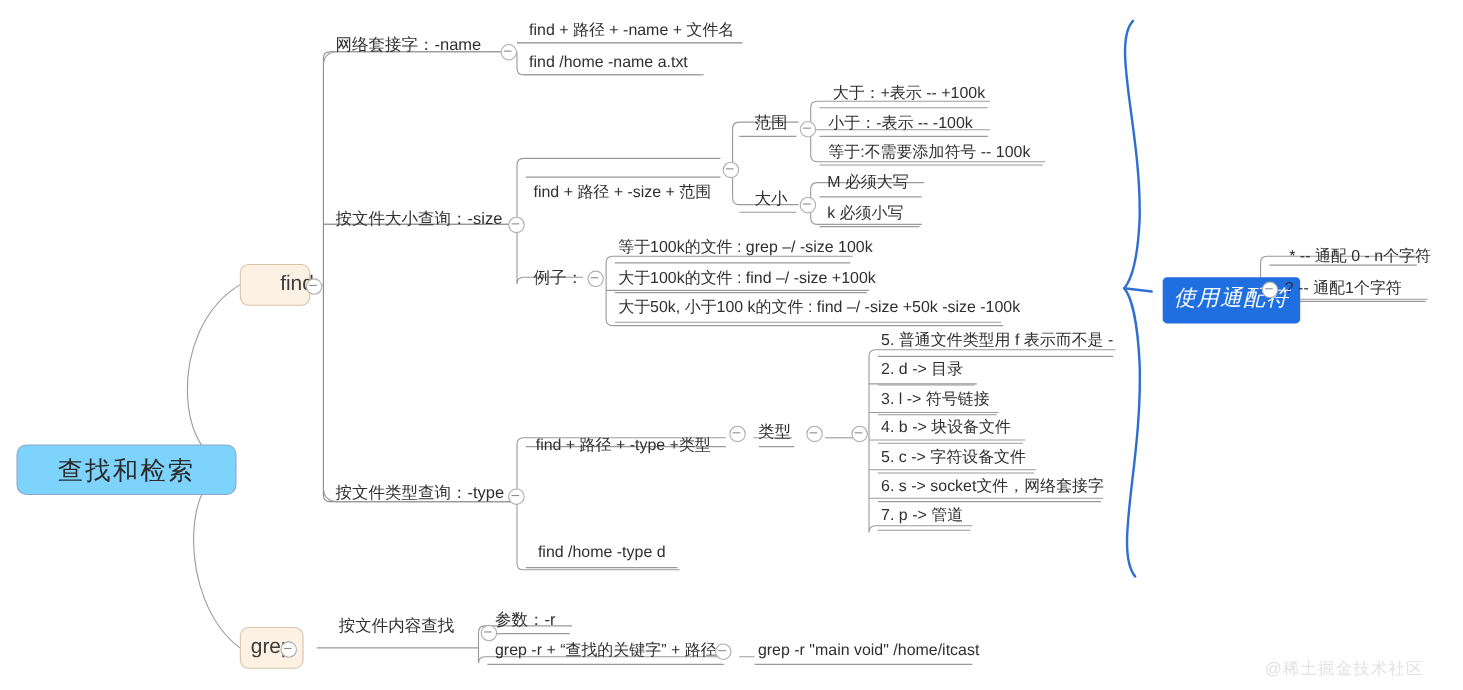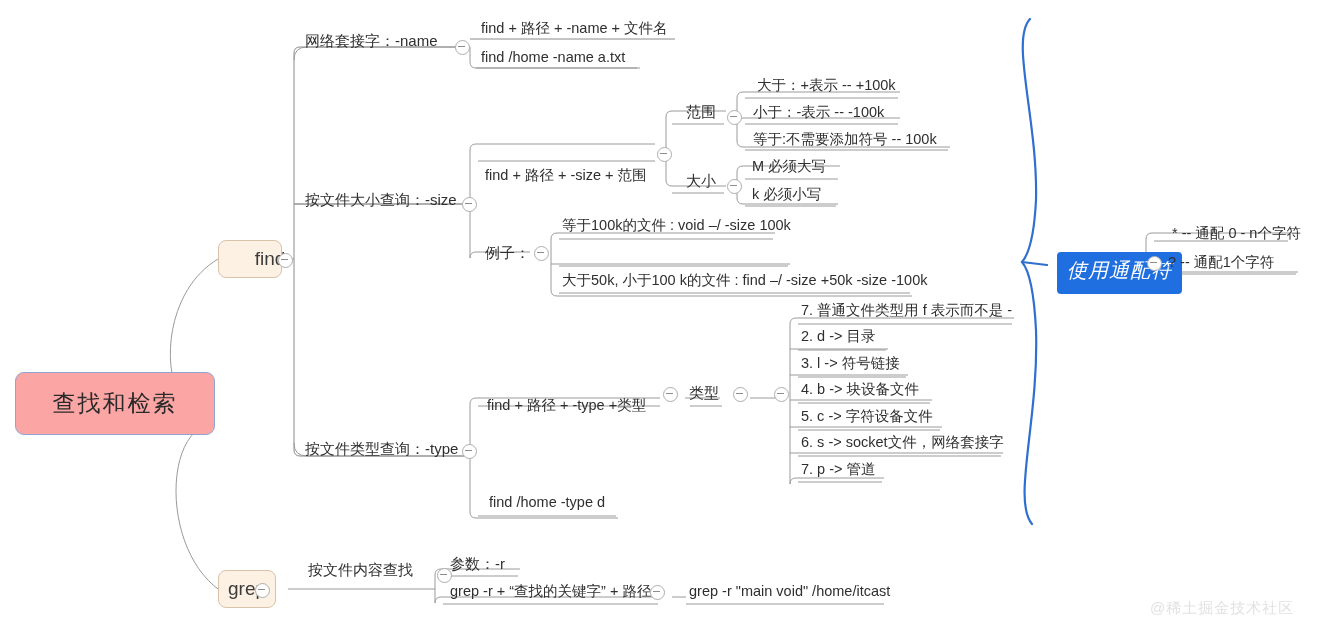--- a/index.html
+++ b/index.html
@@ -10,23 +10,23 @@
     overflow:hidden;
     position:relative;
   }
   #canvas{position:absolute;left:0;top:0;width:1330px;height:627px;}
   svg.lines{position:absolute;left:0;top:0;width:1330px;height:627px;pointer-events:none;}
 
   .node{position:absolute;white-space:nowrap;}
 
   
   .root{
-    left:15px;top:372px;width:200px;height:63px;
+    left:15px;top:404px;width:200px;height:46px;
     box-sizing:border-box;
-    background:#fca5a5;
+    background:#7dd3fc;
     border:1px solid #8ea6cf;
     border-radius:9px;
     color:#2a2a2a;
     font-size:23px;
     display:flex;align-items:center;justify-content:center;
     letter-spacing:2px;
   }
 
   
   .l1{
@@ -216,34 +216,35 @@
 
   <div class="txt cn" style="left:686px;top:173px;">大小</div>
   <div class="tog" style="left:727px;top:179px;"></div>
 
   <div class="txt" style="left:752px;top:159px;">M 必须大写</div>
   <div class="txt" style="left:752px;top:187px;">k 必须小写</div>
 
   <div class="txt cn" style="left:485px;top:245px;">例子：</div>
   <div class="tog" style="left:534px;top:246px;"></div>
 
-  <div class="txt" style="left:562px;top:218px;">等于100k的文件 : void –/ -size 100k</div>
+  <div class="txt" style="left:562px;top:218px;">等于100k的文件 : grep –/ -size 100k</div>
+  <div class="txt" style="left:562px;top:246px;">大于100k的文件 : find –/ -size +100k</div>
   <div class="txt" style="left:562px;top:273px;">大于50k, 小于100 k的文件 : find –/ -size +50k -size -100k</div>
 
   <div class="txt cn" style="left:305px;top:441px;">按文件类型查询：-type</div>
   <div class="tog" style="left:462px;top:444px;"></div>
 
   <div class="txt" style="left:487px;top:385px;margin-top:13px;">find + 路径 + -type +类型</div>
   <div class="tog" style="left:663px;top:387px;"></div>
 
   <div class="txt cn" style="left:689px;top:385px;">类型</div>
   <div class="tog" style="left:733px;top:387px;"></div>
   <div class="tog" style="left:774px;top:387px;"></div>
 
-  <div class="txt" style="left:801px;top:303px;">7. 普通文件类型用 f 表示而不是 -</div>
+  <div class="txt" style="left:801px;top:303px;">5. 普通文件类型用 f 表示而不是 -</div>
   <div class="txt" style="left:801px;top:329px;">2. d -&gt; 目录</div>
   <div class="txt" style="left:801px;top:356px;">3. l -&gt; 符号链接</div>
   <div class="txt" style="left:801px;top:382px;">4. b -&gt; 块设备文件</div>
   <div class="txt" style="left:801px;top:409px;">5. c -&gt; 字符设备文件</div>
   <div class="txt" style="left:801px;top:435px;text-align:center;">6. s -&gt; socket文件，网络套接字</div>
   <div class="txt" style="left:801px;top:462px;">7. p -&gt; 管道</div>
 
   <div class="txt" style="left:489px;top:495px;">find /home -type d</div>
 
   <div class="txt cn" style="left:308px;top:562px;">按文件内容查找</div>

